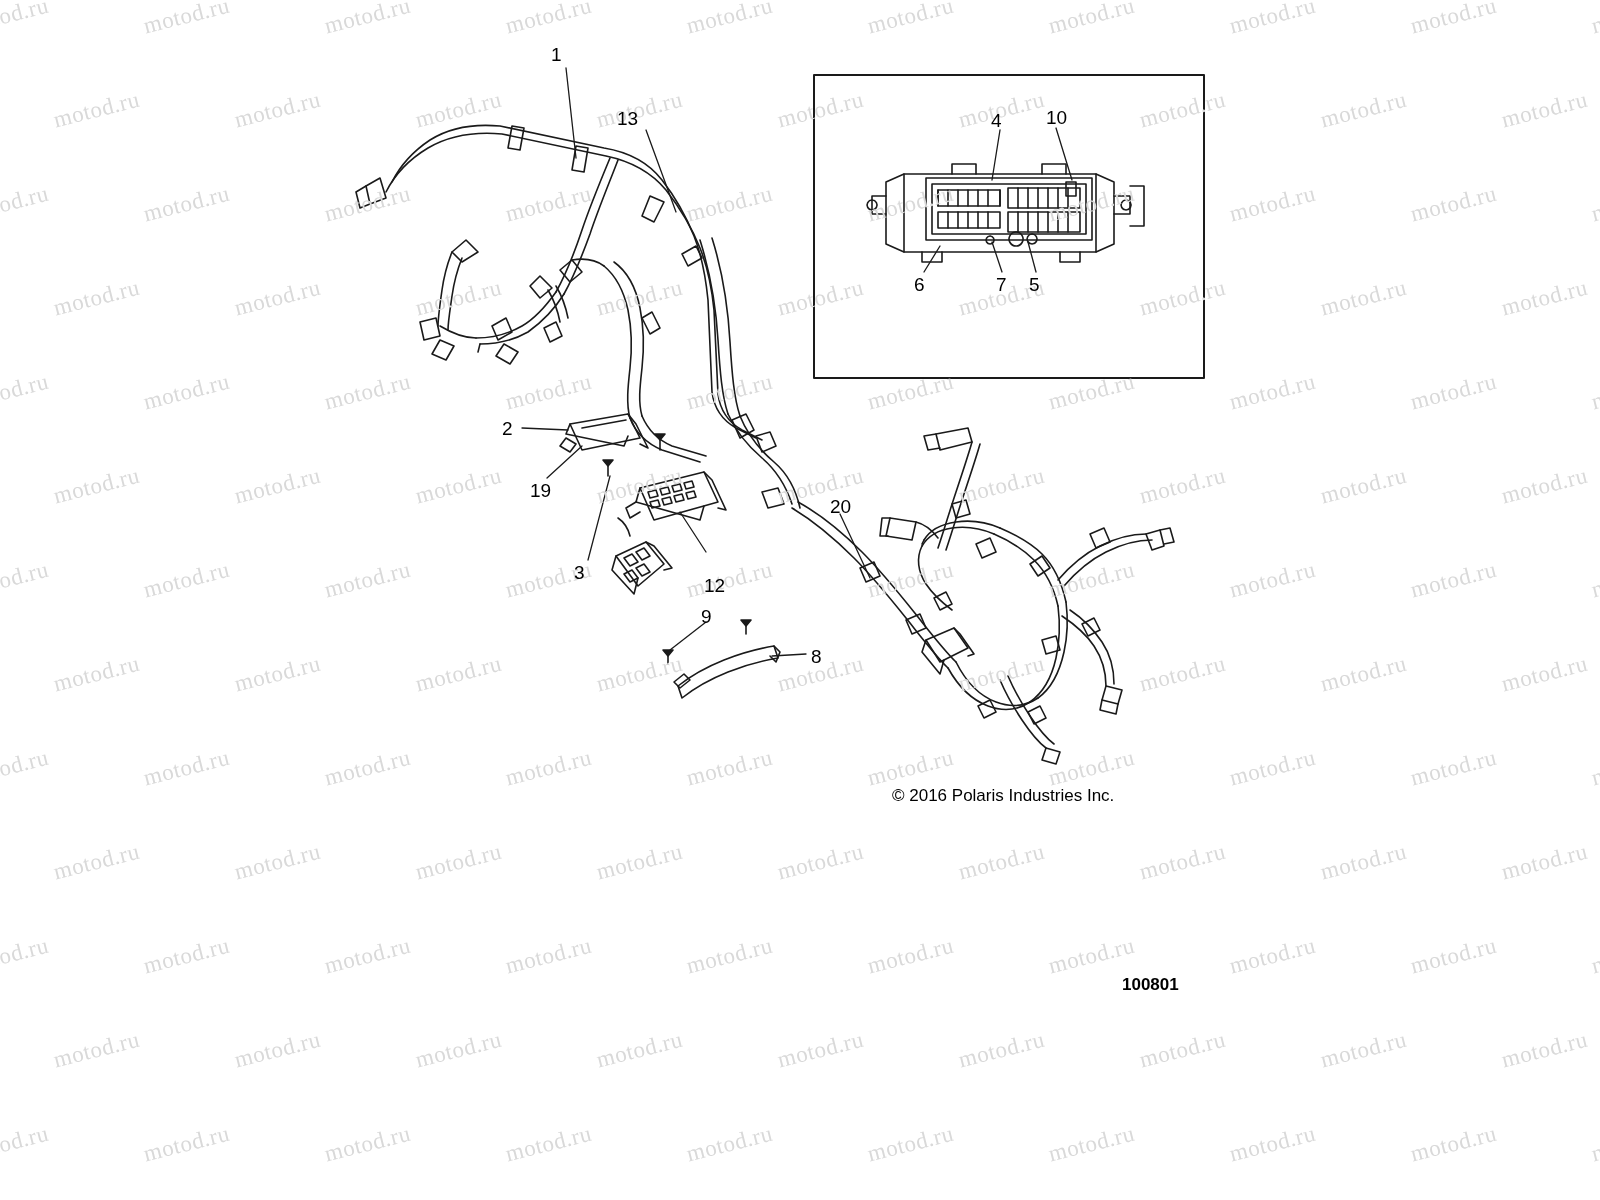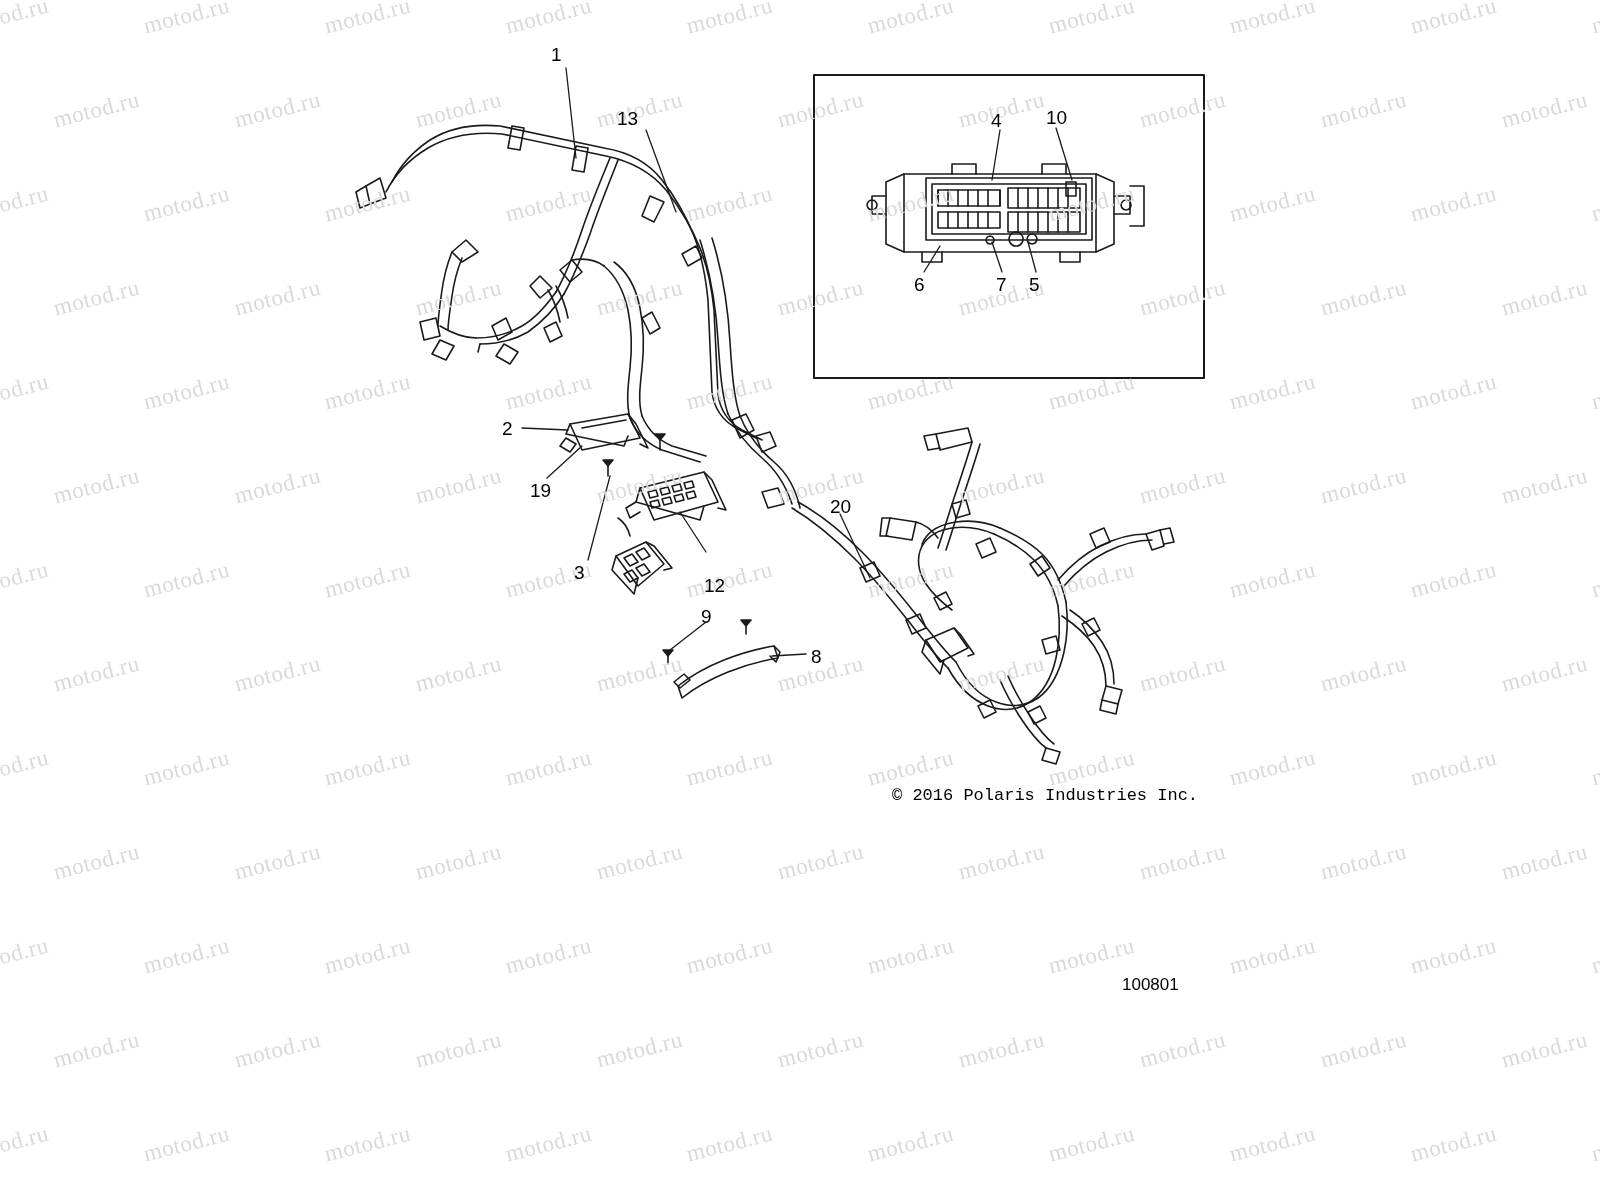--- a/index.html
+++ b/index.html
@@ -310,22 +310,22 @@
   <div class="callout" style="left:704px; top:556px;margin-top:19px;">12</div>
   <div class="callout" style="left:701px; top:606px;">9</div>
   <div class="callout" style="left:811px; top:646px;">8</div>
   <div class="callout" style="left:830px; top:496px;">20</div>
   <div class="callout" style="left:991px; top:110px;">4</div>
   <div class="callout" style="left:1046px; top:107px;">10</div>
   <div class="callout" style="left:914px; top:274px;">6</div>
   <div class="callout" style="left:996px; top:274px;">7</div>
   <div class="callout" style="left:1029px; top:274px;">5</div>
 
-  <div class="copyright" style="left:892px; top:786px;font-family:Liberation Mono, monospace;">© 2016 Polaris Industries Inc.</div>
-  <div class="figno" style="left:1122px; top:975px;">100801</div>
+  <div class="copyright" style="left:892px; top:786px;">© 2016 Polaris Industries Inc.</div>
+  <div class="figno" style="left:1122px; top:975px;font-weight:bold;">100801</div>
 
   <div id="watermark-layer">
       <span class="wm" style="left: -40px; top: 14px; color: rgb(217, 217, 217); transform: rotate(-14deg);">motod.ru</span>
       <span class="wm" style="left: 141px; top: 14px; color: rgb(217, 217, 217); transform: rotate(-14deg);">motod.ru</span>
       <span class="wm" style="left: 322px; top: 14px; color: rgb(217, 217, 217); transform: rotate(-14deg);">motod.ru</span>
       <span class="wm" style="left: 503px; top: 14px; color: rgb(217, 217, 217); transform: rotate(-14deg);">motod.ru</span>
       <span class="wm" style="left: 684px; top: 14px; color: rgb(217, 217, 217); transform: rotate(-14deg);">motod.ru</span>
       <span class="wm" style="left: 865px; top: 14px; color: rgb(217, 217, 217); transform: rotate(-14deg);">motod.ru</span>
       <span class="wm" style="left: 1046px; top: 14px; color: rgb(217, 217, 217); transform: rotate(-14deg);">motod.ru</span>
       <span class="wm" style="left: 1227px; top: 14px; color: rgb(217, 217, 217); transform: rotate(-14deg);">motod.ru</span>

